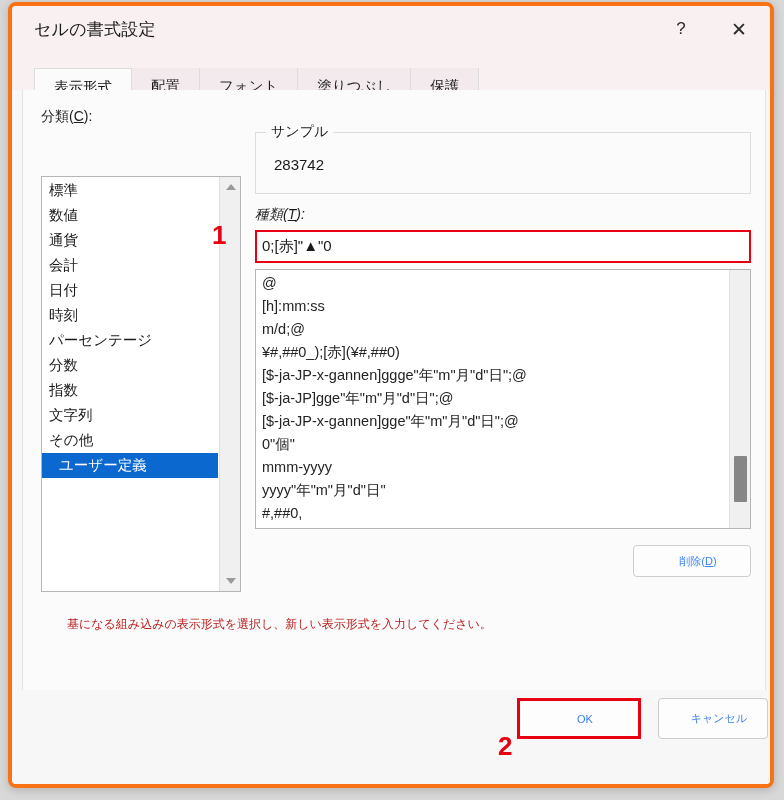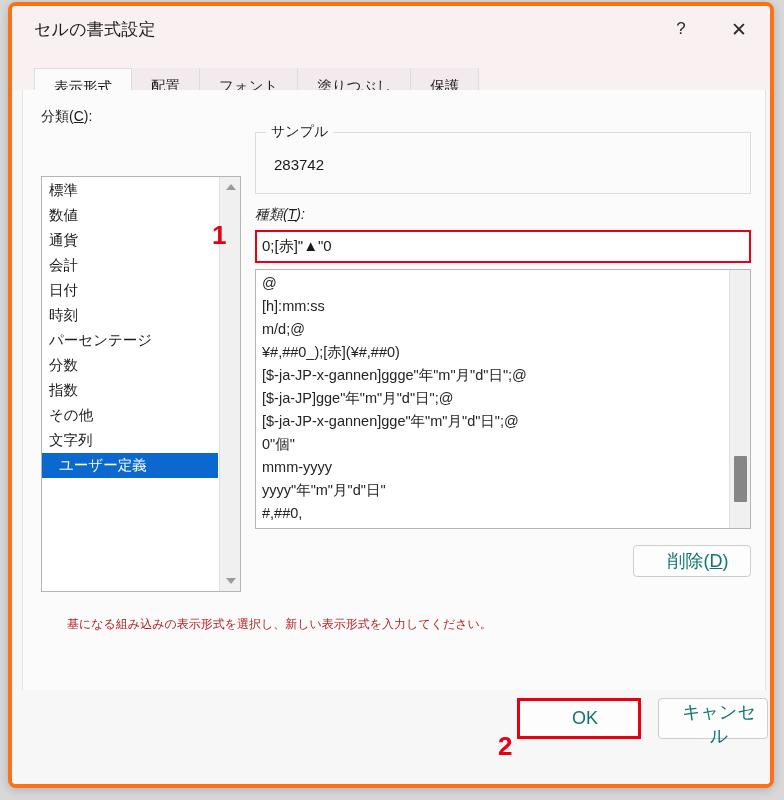--- a/index.html
+++ b/index.html
@@ -336,22 +336,22 @@
     position: absolute;
     left: 505px;
     top: 8px;
     width: 124px;
     height: 41px;
     border: 3px solid #e60012;
     box-sizing: border-box;
   }
   .btn {
     font-family: "Liberation Sans", "DejaVu Sans", sans-serif;
-    font-size: 18px;
-    color: #0f766e;
+    font-size: 11px;
+    color: #3b82f6;
     background: #fdfdfd;
     border: 1px solid #cdcdcd;
     border-radius: 4px;
     cursor: default;
     padding-left: 18px;
   }
   .btn-ok {
     width: 100%;
     height: 100%;
     border: none;
@@ -408,22 +408,22 @@
       <div class="category-items">
         <div class="category-item">標準</div>
         <div class="category-item">数値</div>
         <div class="category-item">通貨</div>
         <div class="category-item">会計</div>
         <div class="category-item">日付</div>
         <div class="category-item">時刻</div>
         <div class="category-item">パーセンテージ</div>
         <div class="category-item">分数</div>
         <div class="category-item">指数</div>
+        <div class="category-item">文字列</div>
         <div class="category-item">その他</div>
-        <div class="category-item">文字列</div>
         <div class="category-item selected">ユーザー定義</div>
       </div>
       <div class="cat-scrollbar">
         <div class="sb-arrow up">
             <i></i>
           </div>
         <div class="sb-arrow down">
             <i></i>
           </div>
       </div>

